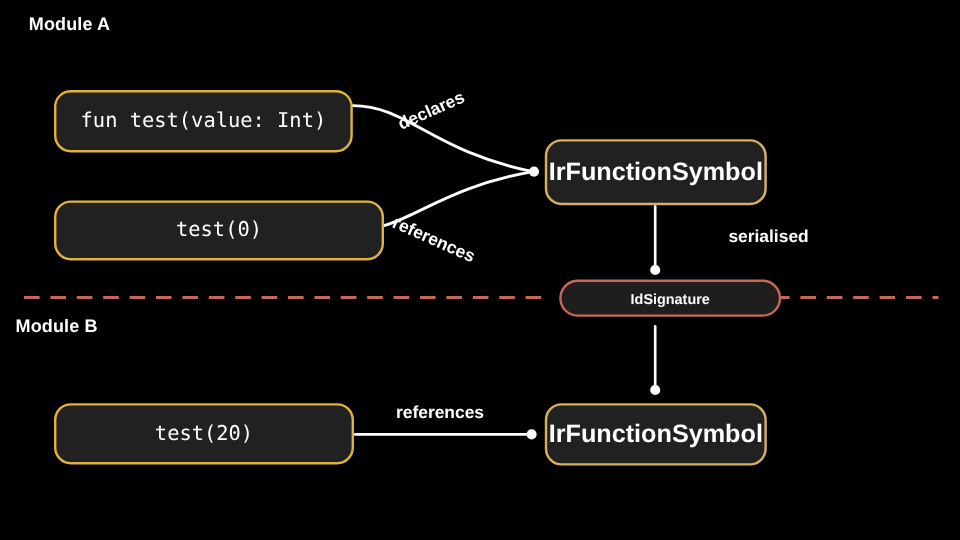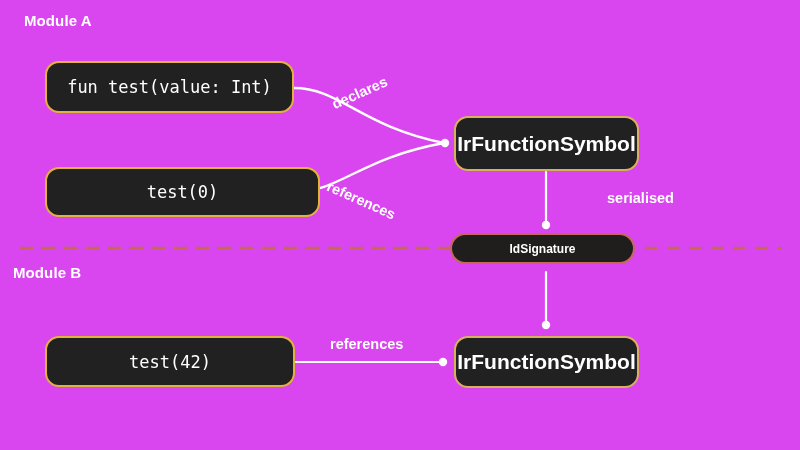--- a/index.html
+++ b/index.html
@@ -4,21 +4,21 @@
 <style>
   html, body {
     margin: 0;
     padding: 0;
     background: #1e1e1e;
   }
   #canvas {
     position: relative;
     width: 800px;
     height: 450px;
-    background: #d946ef;
+    background: #000000;
     overflow: hidden;
     font-family: "Liberation Sans", sans-serif;
     text-decoration: underline;
   }
   svg.layer {
     position: absolute;
     left: 0;
     top: 0;
     width: 800px;
     height: 450px;
@@ -105,29 +105,29 @@
     <line x1="546" y1="272" x2="546" y2="324" stroke="#ffffff" stroke-width="2.2" stroke-linecap="round"></line>
     <circle cx="546" cy="325" r="4.2" fill="#ffffff"></circle>
 
     <line x1="296" y1="362" x2="442" y2="362" stroke="#ffffff" stroke-width="2.2" stroke-linecap="round"></line>
     <circle cx="443" cy="362" r="4.2" fill="#ffffff"></circle>
   </svg>
 
   <div class="module-label" style="left:24px; top:12px;">Module A</div>
   <div class="module-label" style="left:13px; top:264px;">Module B</div>
 
-  <div class="node code" style="left:45px; top:61px; width:249px; height:52px;">fun test(value: Int)</div>
+  <div class="node code" style="left:45px; top:75px; width:249px; height:52px;">fun test(value: Int)</div>
 
   <div class="node code" style="left:45px; top:167px; width:275px; height:50px;">test(0)</div>
 
   <div class="node symbol" style="left:454px; top:116px; width:185px; height:55px;">IrFunctionSymbol</div>
 
-  <div class="node signature" style="left:450px; top:233px; width:185px; height:31px;">IdSignature</div>
+  <div class="node signature" style="left:466px; top:233px; width:185px; height:31px;">IdSignature</div>
 
-  <div class="node code" style="left:45px; top:336px; width:250px; height:51px;">test(42)</div>
+  <div class="node code" style="left:45px; top:336px; width:250px; height:51px;">test(20)</div>
 
   <div class="node symbol" style="left:454px; top:336px; width:185px; height:52px;">IrFunctionSymbol</div>
 
   <div class="edge-label rot-up" style="left:336px; top:96px;">declares</div>
 
   <div class="edge-label rot-down" style="left:331px; top:178px;">references</div>
 
   <div class="edge-label" style="left:563px; top:190px;margin-left:44px;">serialised</div>
 
 

